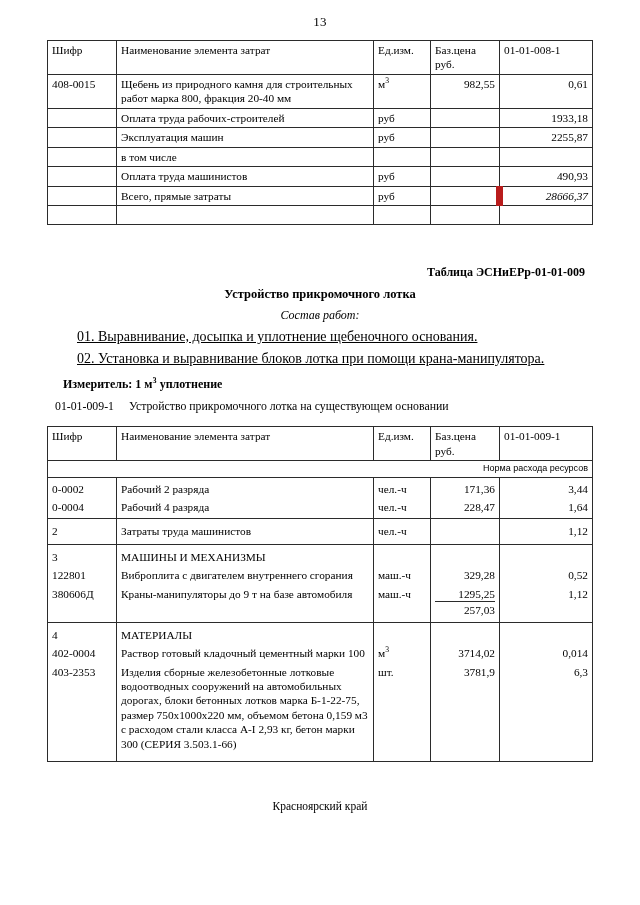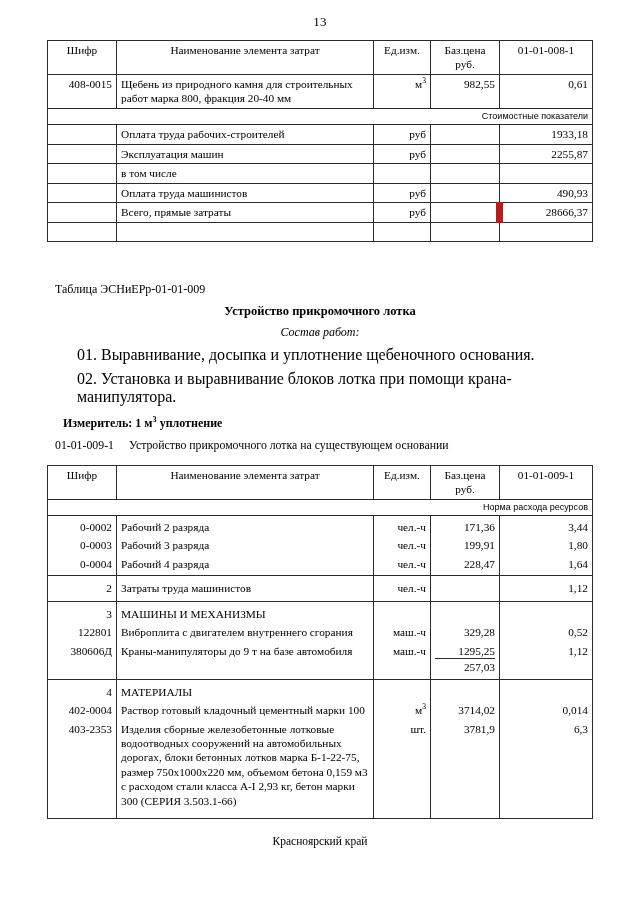--- a/index.html
+++ b/index.html
@@ -45,23 +45,23 @@
     font-weight: normal;
     line-height: 1.28;
   }
   .c-code   { width: 60px;  text-align: center; }
   .c-name   { width: 248px; text-align: left; }
   .c-unit   { width: 48px;  text-align: center; }
   .c-price  { width: 60px;  text-align: right; padding-right: 6px; }
   .c-norm   { width: 84px;  text-align: right; padding-right: 6px; }
 
   thead td { text-align: center; vertical-align: middle; padding: 3px 3px; }
-  .hdr-cell { text-align: center; }
+  .hdr-cell { text-align: left; }
   .b { font-weight: bold; }
-  .center { text-align: right; }
+  .center { text-align: left; }
   .right { text-align: right; }
 
   
   .caption-row td {
     font-family: "Liberation Sans", "DejaVu Sans", sans-serif;
     font-size: 9px;
     text-align: right;
     padding: 2px 6px 2px 0;
     border-left: 1px solid #2b2b2b;
     border-right: 1px solid #2b2b2b;
@@ -87,56 +87,58 @@
     border-bottom: 1px solid #2b2b2b;
     padding-bottom: 0px;
   }
   .frac .den { display: block; padding-top: 1px; }
 
   sup { font-size: 0.68em; vertical-align: super; line-height: 0; }
 
   
   .block-mid { width: 530px; margin: 0 auto; }
   .tbl-title {
-    font-weight: normal;
+    font-weight: bold;
     font-size: 12px;
     margin-top: 40px;
     margin-bottom: 7px;
+    text-align: right;
   }
   .work-title {
     font-weight: bold;
     font-size: 12.5px;
     text-align: center;
     margin-bottom: 6px;
   }
   .sostav {
     font-style: italic;
     font-size: 12px;
     text-align: center;
     margin-bottom: 6px;
   }
   .op {
-    font-size: 16px;
+    font-size: 14px;
     margin: 0 0 6px 22px;
+    text-decoration: underline;
   }
   .izmer {
     font-size: 12px;
     font-weight: bold;
     margin: 10px 0 7px 8px;
   }
   .code-line {
     font-size: 11.8px;
     margin: 0 0 12px 0;
   }
   .code-line .cl-code { display: inline-block; width: 74px; }
 
   .footer {
     text-align: center;
     font-size: 11.5px;
-    margin-top: 16px;
+    margin-top: 38px;
   }
 </style>
 </head>
 <body>
 
 <div class="page">
 
   <div class="page-number">13</div>
 
   <table class="doc">
@@ -153,23 +155,20 @@
       </tr>
     </thead>
     <tbody>
       <tr>
         <td class="c-code center">408-0015</td>
         <td class="c-name">Щебень из природного камня для строительных работ марка 800, фракция 20-40 мм</td>
         <td class="c-unit center"><span>м</span><sup>3</sup></td>
         <td class="c-price right">982,55</td>
         <td class="c-norm right">0,61</td>
       </tr>
-      <tr class="caption-row">
-        <td colspan="5">Стоимостные показатели</td>
-      </tr>
     </tbody>
   </table>
 
   <table class="doc" style="border-collapse:collapse;">
     <tbody>
       <tr class="cost">
         <td class="c-code edge-l" style="border-top:none;"></td>
         <td class="c-name b" style="border-top:none;">Оплата труда рабочих-строителей</td>
         <td class="c-unit center b" style="border-left:1px solid #2b2b2b;border-top:none;">руб</td>
         <td class="c-price" style="border-left:1px solid #2b2b2b;border-top:none;"></td>
@@ -194,21 +193,21 @@
         <td class="c-name">Оплата труда машинистов</td>
         <td class="c-unit center" style="border-left:1px solid #2b2b2b;">руб</td>
         <td class="c-price" style="border-left:1px solid #2b2b2b;"></td>
         <td class="c-norm right edge-r" style="border-left:1px solid #2b2b2b;">490,93</td>
       </tr>
       <tr class="cost">
         <td class="c-code edge-l"></td>
         <td class="c-name b">Всего, прямые затраты</td>
         <td class="c-unit center b" style="border-left:1px solid #2b2b2b;">руб</td>
         <td class="c-price" style="border-left:1px solid #2b2b2b;"></td>
-        <td class="c-norm right b edge-r" style="border-left:7px solid #b91c1c;">28666,37</td>
+        <td class="c-norm right b edge-r" style="border-left:7px solid #b91c1c;font-style:italic;">28666,37</td>
       </tr>
       <tr class="cost">
         <td class="c-code edge-l" style="height:14px;border-bottom:1px solid #2b2b2b;"></td>
         <td class="c-name" style="border-bottom:1px solid #2b2b2b;"></td>
         <td class="c-unit" style="border-left:1px solid #2b2b2b;border-bottom:1px solid #2b2b2b;"></td>
         <td class="c-price" style="border-left:1px solid #2b2b2b;border-bottom:1px solid #2b2b2b;"></td>
         <td class="c-norm edge-r" style="border-left:1px solid #2b2b2b;border-bottom:1px solid #2b2b2b;"></td>
       </tr>
     </tbody>
   </table>
@@ -241,27 +240,20 @@
       <tr class="caption-row">
         <td colspan="5">Норма расхода ресурсов</td>
       </tr>
 
       <tr>
         <td class="c-code center" style="border-bottom:none;padding-top:4px;">0-0002</td>
         <td class="c-name" style="border-bottom:none;padding-top:4px;">Рабочий 2 разряда</td>
         <td class="c-unit center" style="border-bottom:none;padding-top:4px;">чел.-ч</td>
         <td class="c-price right" style="border-bottom:none;padding-top:4px;">171,36</td>
         <td class="c-norm right" style="border-bottom:none;padding-top:4px;">3,44</td>
-      </tr>
-      <tr>
-        <td class="c-code center" style="border-top:none;border-bottom:none;">0-0003</td>
-        <td class="c-name" style="border-top:none;border-bottom:none;">Рабочий 3 разряда</td>
-        <td class="c-unit center" style="border-top:none;border-bottom:none;">чел.-ч</td>
-        <td class="c-price right" style="border-top:none;border-bottom:none;">199,91</td>
-        <td class="c-norm right" style="border-top:none;border-bottom:none;">1,80</td>
       </tr>
       <tr>
         <td class="c-code center" style="border-top:none;padding-bottom:4px;">0-0004</td>
         <td class="c-name" style="border-top:none;padding-bottom:4px;">Рабочий 4 разряда</td>
         <td class="c-unit center" style="border-top:none;padding-bottom:4px;">чел.-ч</td>
         <td class="c-price right" style="border-top:none;padding-bottom:4px;">228,47</td>
         <td class="c-norm right" style="border-top:none;padding-bottom:4px;">1,64</td>
       </tr>
 
       <tr>

